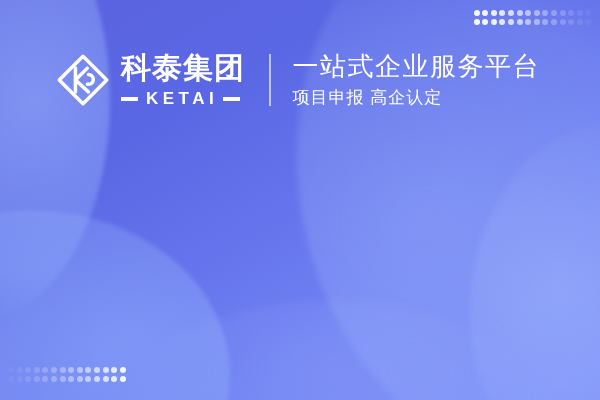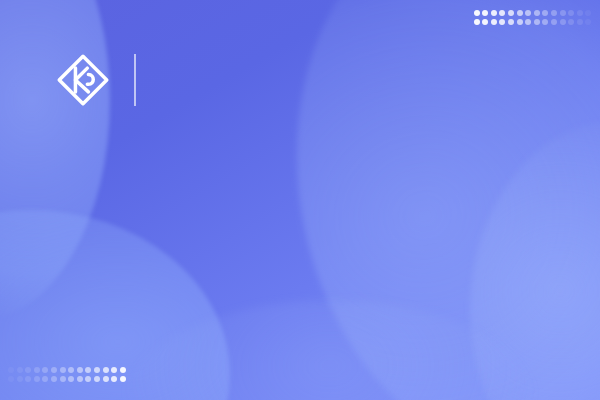--- a/index.html
+++ b/index.html
@@ -275,20 +275,32 @@
       <g fill="none" stroke="#ffffff" stroke-width="6.5" stroke-linecap="round" stroke-linejoin="round">
         <path d="M50 6 L94 50 L50 94 L6 50 Z"></path>
       </g>
       <g fill="none" stroke="#ffffff" stroke-width="6.5" stroke-linecap="round" stroke-linejoin="round">
         <path d="M36 28 L36 72"></path>
         <path d="M58 28 L36 50 L60 72"></path>
         <path d="M60 40 C72 40 72 58 60 58 L58 58"></path>
       </g>
     </svg>
 
+    <div id="logo-text-block">
+      <div id="logo-cn">科泰集团</div>
+      <div id="logo-en-row">
+        <span class="logo-dash"></span>
+        <span id="logo-en">KETAI</span>
+        <span class="logo-dash"></span>
+      </div>
+    </div>
 
     <div id="header-divider"></div>
 
+    <div id="tagline-block">
+      <div id="tagline-main">一站式企业服务平台</div>
+      <div id="tagline-sub">项目申报 高企认定</div>
+    </div>
 
   </div>
 
 
 </div>
 
 </body></html>

